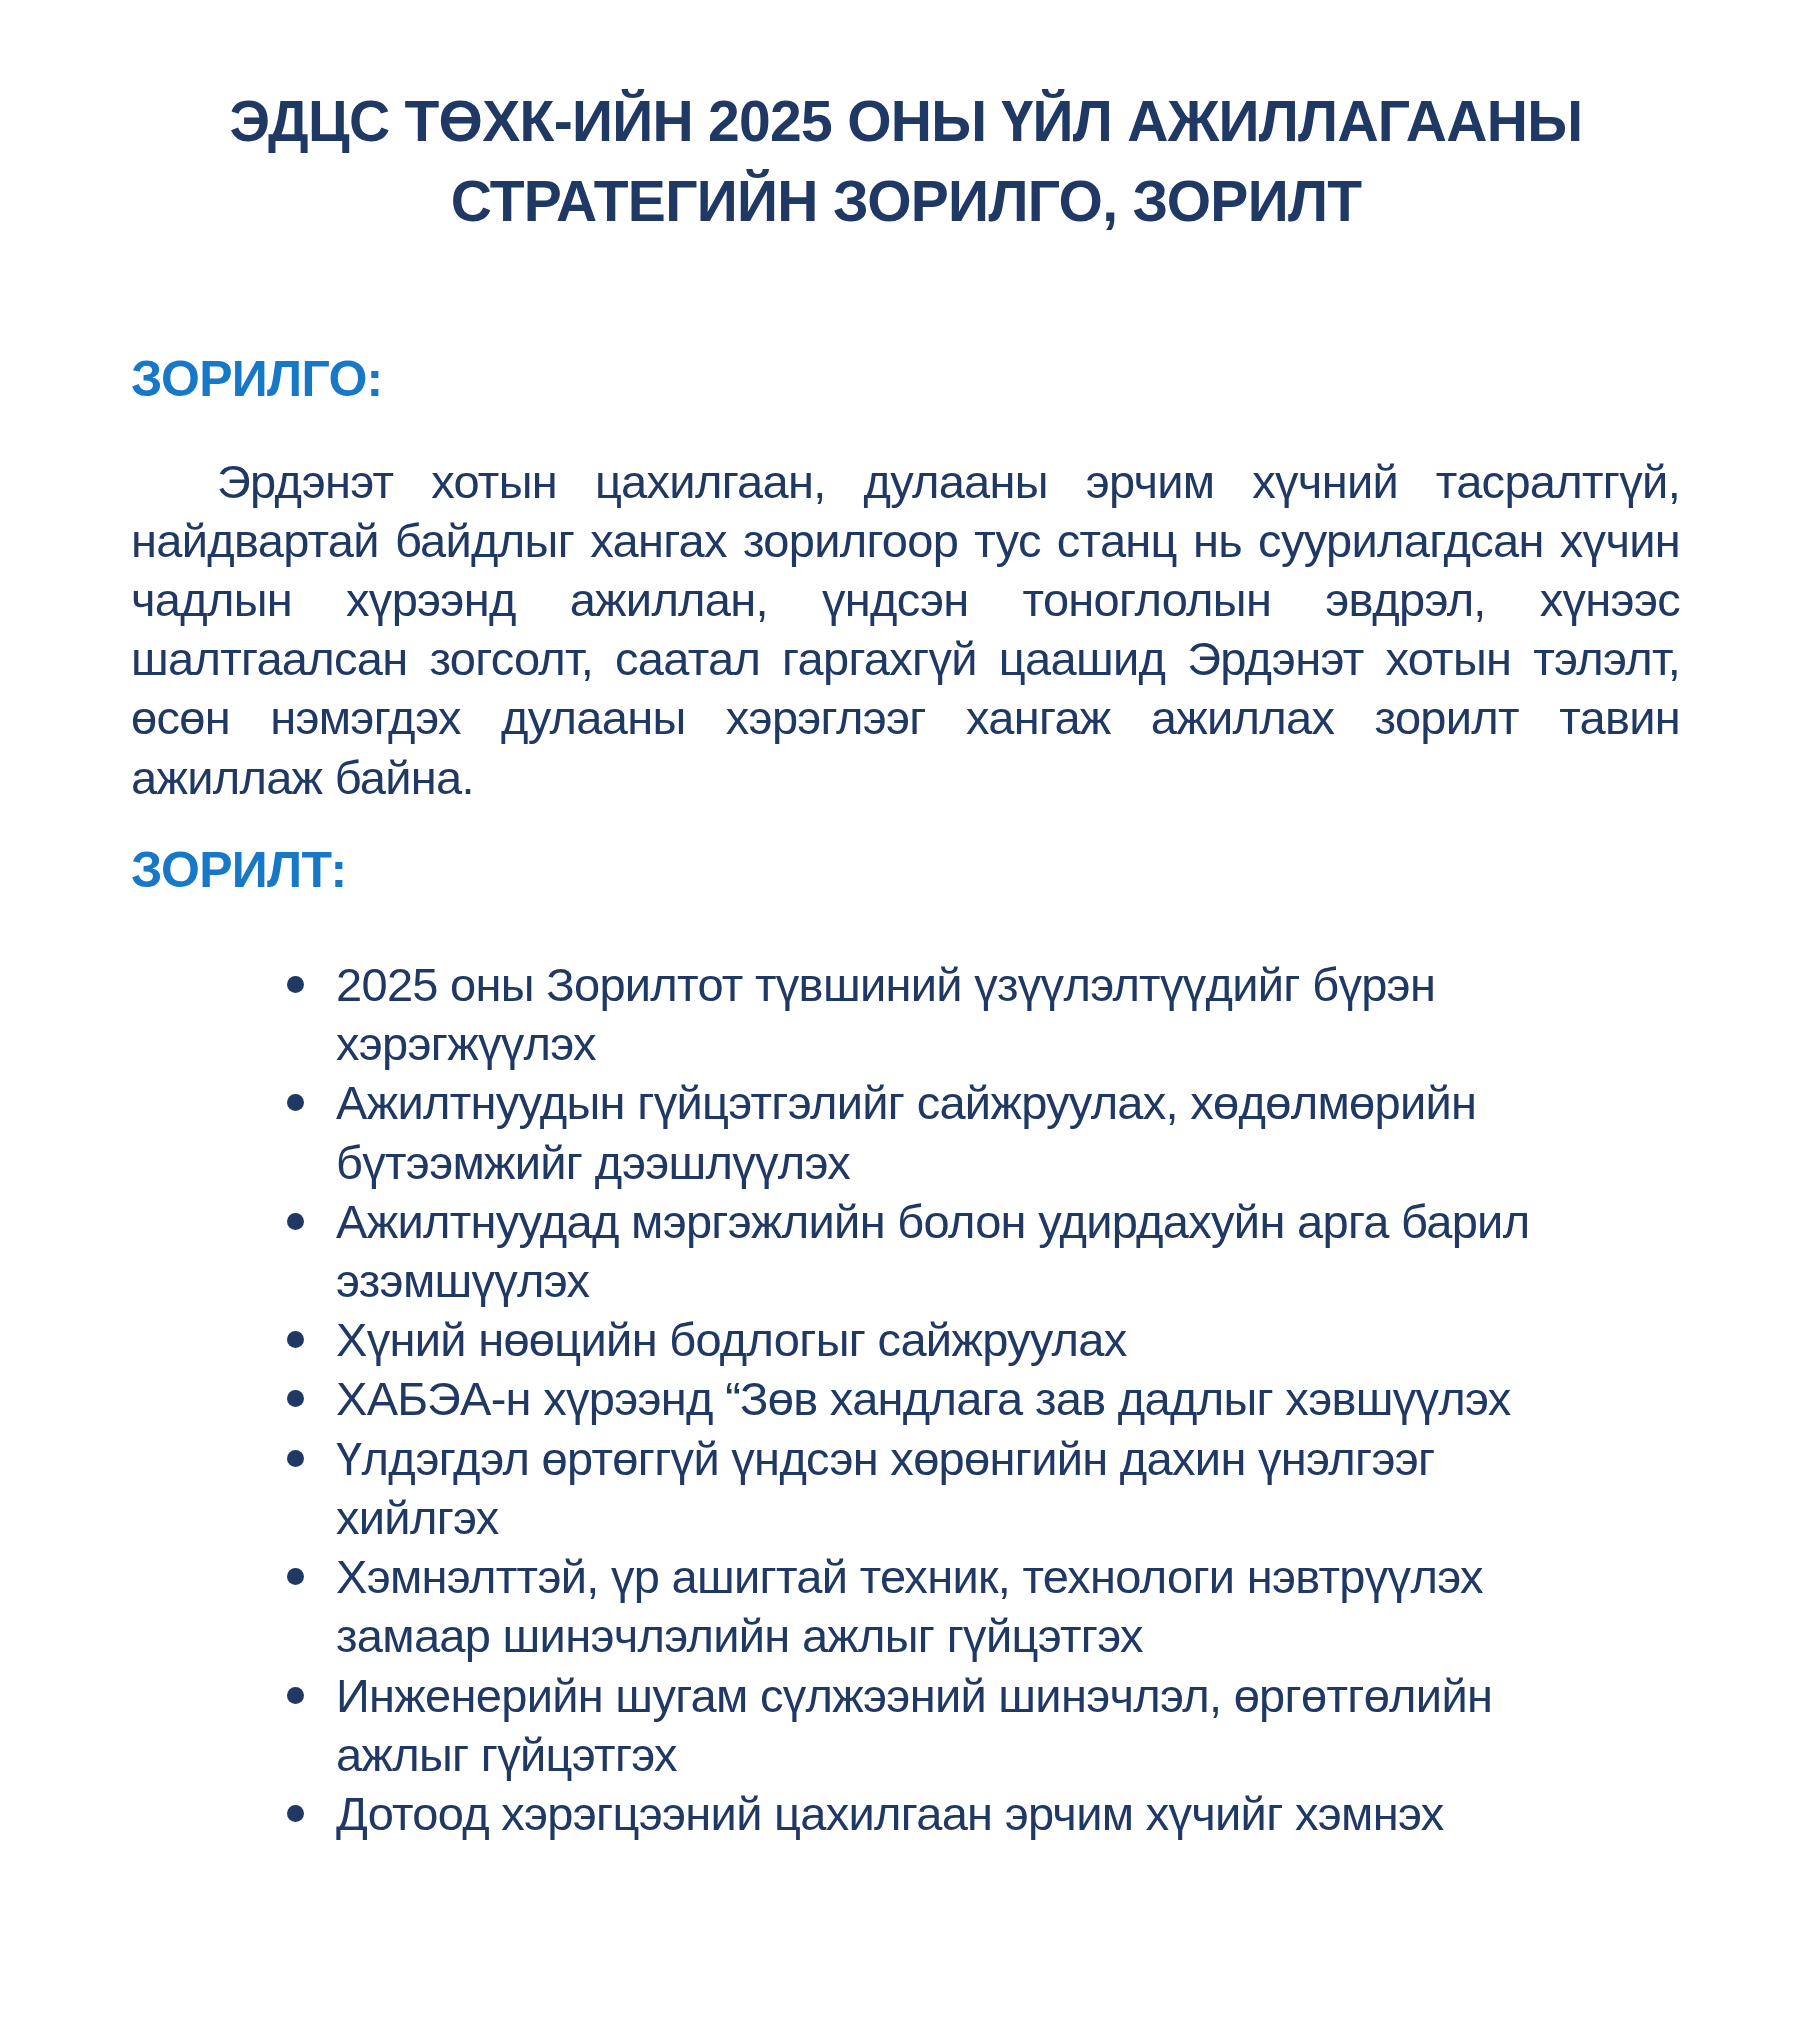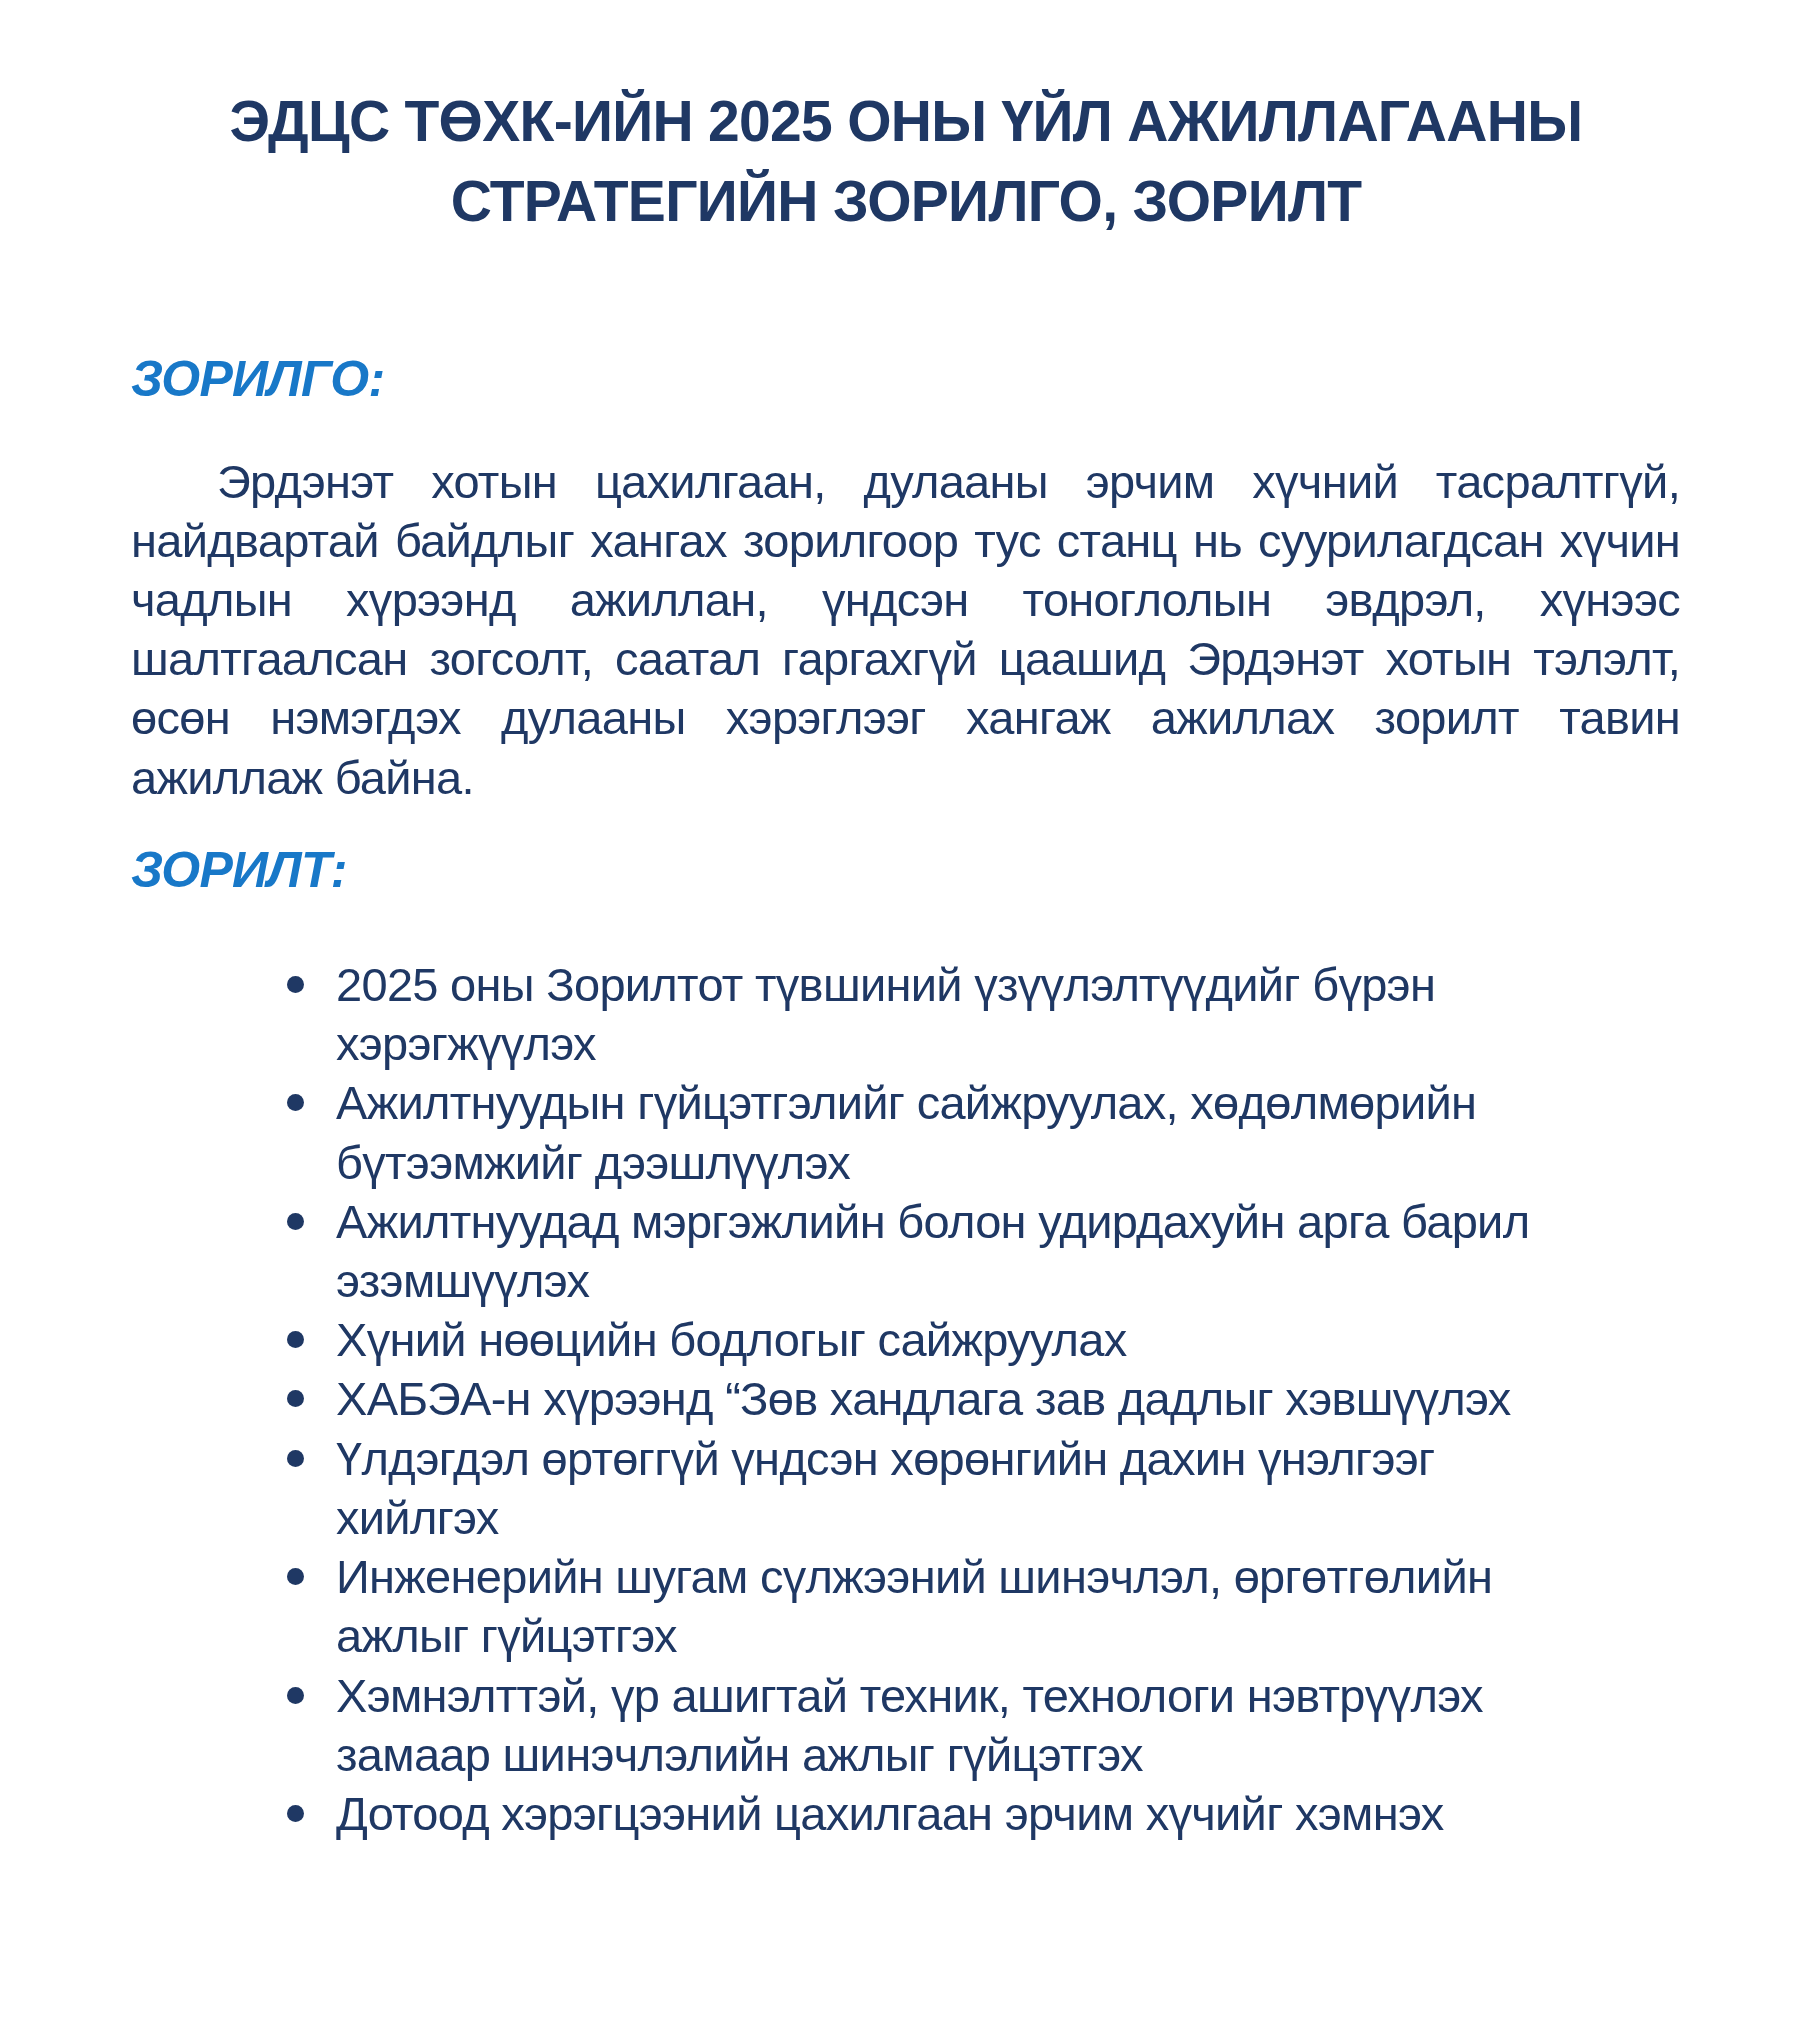--- a/index.html
+++ b/index.html
@@ -37,21 +37,20 @@
     line-height: 1.4;
     letter-spacing: -0.7px;
   }
   .section-heading {
     color: var(--heading-color);
     font-size: 50px;
     font-weight: bold;
     line-height: 1.1;
     letter-spacing: -0.7px;
     margin: 0;
-    font-style: italic;
   }
   .goal-heading { margin-top: 110px; }
   .goal-paragraph {
     margin: 45px 12px 0 0;
     width: 1549px;
     font-size: 47px;
     line-height: 1.26;
     letter-spacing: -0.7px;
     text-align: justify;
     text-indent: 86px;
@@ -96,19 +95,19 @@
 
   <h2 class="section-heading objectives-heading">ЗОРИЛТ:</h2>
 
   <ul class="objectives-list">
     <li>2025 оны Зорилтот түвшиний үзүүлэлтүүдийг бүрэн хэрэгжүүлэх</li>
     <li>Ажилтнуудын гүйцэтгэлийг сайжруулах, хөдөлмөрийн бүтээмжийг дээшлүүлэх</li>
     <li>Ажилтнуудад мэргэжлийн болон удирдахуйн арга барил эзэмшүүлэх</li>
     <li>Хүний нөөцийн бодлогыг сайжруулах</li>
     <li>ХАБЭА-н хүрээнд “Зөв хандлага зав дадлыг хэвшүүлэх</li>
     <li>Үлдэгдэл өртөггүй үндсэн хөрөнгийн дахин үнэлгээг хийлгэх</li>
+    <li>Хэмнэлттэй, үр ашигтай техник, технологи нэвтрүүлэх замаар шинэчлэлийн ажлыг гүйцэтгэх</li>
     <li>Инженерийн шугам сүлжээний шинэчлэл, өргөтгөлийн ажлыг гүйцэтгэх</li>
-    <li>Хэмнэлттэй, үр ашигтай техник, технологи нэвтрүүлэх замаар шинэчлэлийн ажлыг гүйцэтгэх</li>
     <li>Дотоод хэрэгцээний цахилгаан эрчим хүчийг хэмнэх</li>
   </ul>
 
 </div>
 
 
 </body></html>

